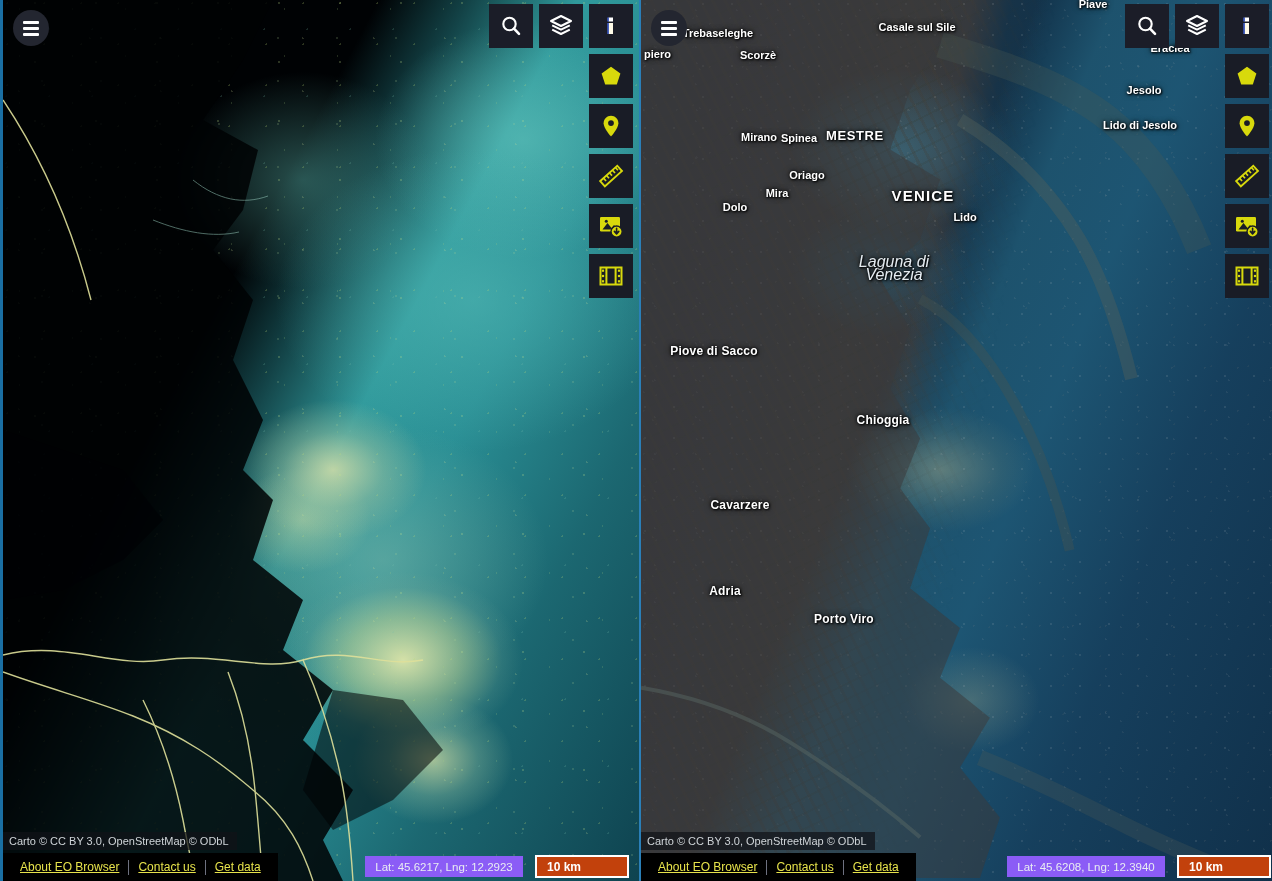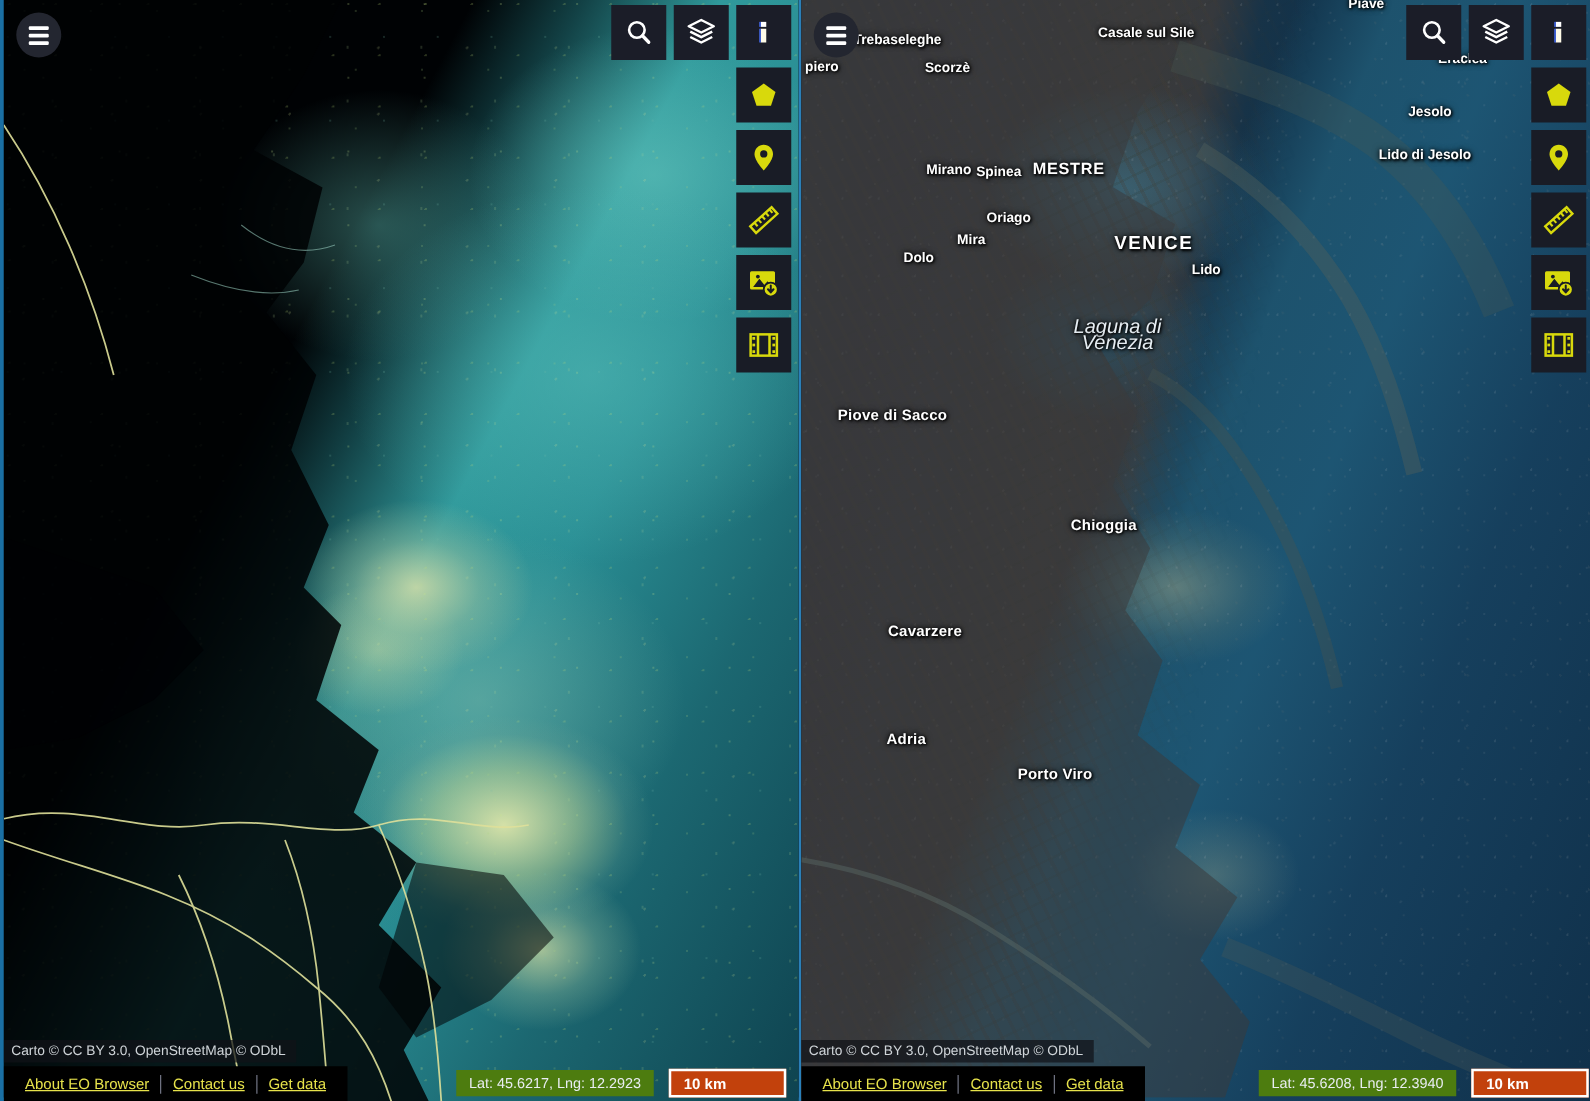--- a/index.html
+++ b/index.html
@@ -217,21 +217,21 @@
     cursor: pointer;
     white-space: nowrap;
   }
   .footer-links .fsep {
     width: 1px; height: 15px; background: #6e7180;
   }
 
   .coord-box {
     position: absolute; bottom: 4px;
     height: 21px;
-    background: #4d7c0f;
+    background: #8b5cf6;
     color: #e9edf2;
     font-size: 11.5px;
     display: flex; align-items: center; justify-content: center;
     padding: 0 14px;
     white-space: nowrap;
   }
   .scale-bar {
     position: absolute; bottom: 3px;
     height: 23px;
     background: #c2410c;
@@ -408,21 +408,21 @@
           <div class="map-label lbl-metro" style="left: 214px; top: 135px;">MESTRE</div>
           <div class="map-label lbl-town" style="left: 118px; top: 137px;">Mirano</div>
           <div class="map-label lbl-town" style="left: 158px; top: 138px;">Spinea</div>
           <div class="map-label lbl-town" style="left: 166px; top: 175px;">Oriago</div>
           <div class="map-label lbl-town" style="left: 136px; top: 193px;">Mira</div>
           <div class="map-label lbl-major" style="left: 282px; top: 195px;">VENICE</div>
           <div class="map-label lbl-town" style="left: 94px; top: 207px;">Dolo</div>
           <div class="map-label lbl-town" style="left: 312px; top: 217px; padding-left: 24px;">Lido</div>
           <div class="map-label lbl-water" style="left: 253px; top: 262px;">Laguna di</div>
           <div class="map-label lbl-water" style="left: 253px; top: 275px;">Venezia</div>
-          <div class="map-label lbl-city" style="left: 65px; top: 332px; padding-left: 16px;">Piove di Sacco</div>
+          <div class="map-label lbl-city" style="left: 65px; top: 351px; padding-left: 16px;">Piove di Sacco</div>
           <div class="map-label lbl-city" style="left: 242px; top: 420px;">Chioggia</div>
           <div class="map-label lbl-city" style="left: 99px; top: 505px;">Cavarzere</div>
           <div class="map-label lbl-city" style="left: 84px; top: 591px;">Adria</div>
           <div class="map-label lbl-city" style="left: 203px; top: 619px;">Porto Viro</div>
         </div>
     </div>
 
     <button class="hamburger" title="Menu">
       <span class="bars">
           <i></i>

